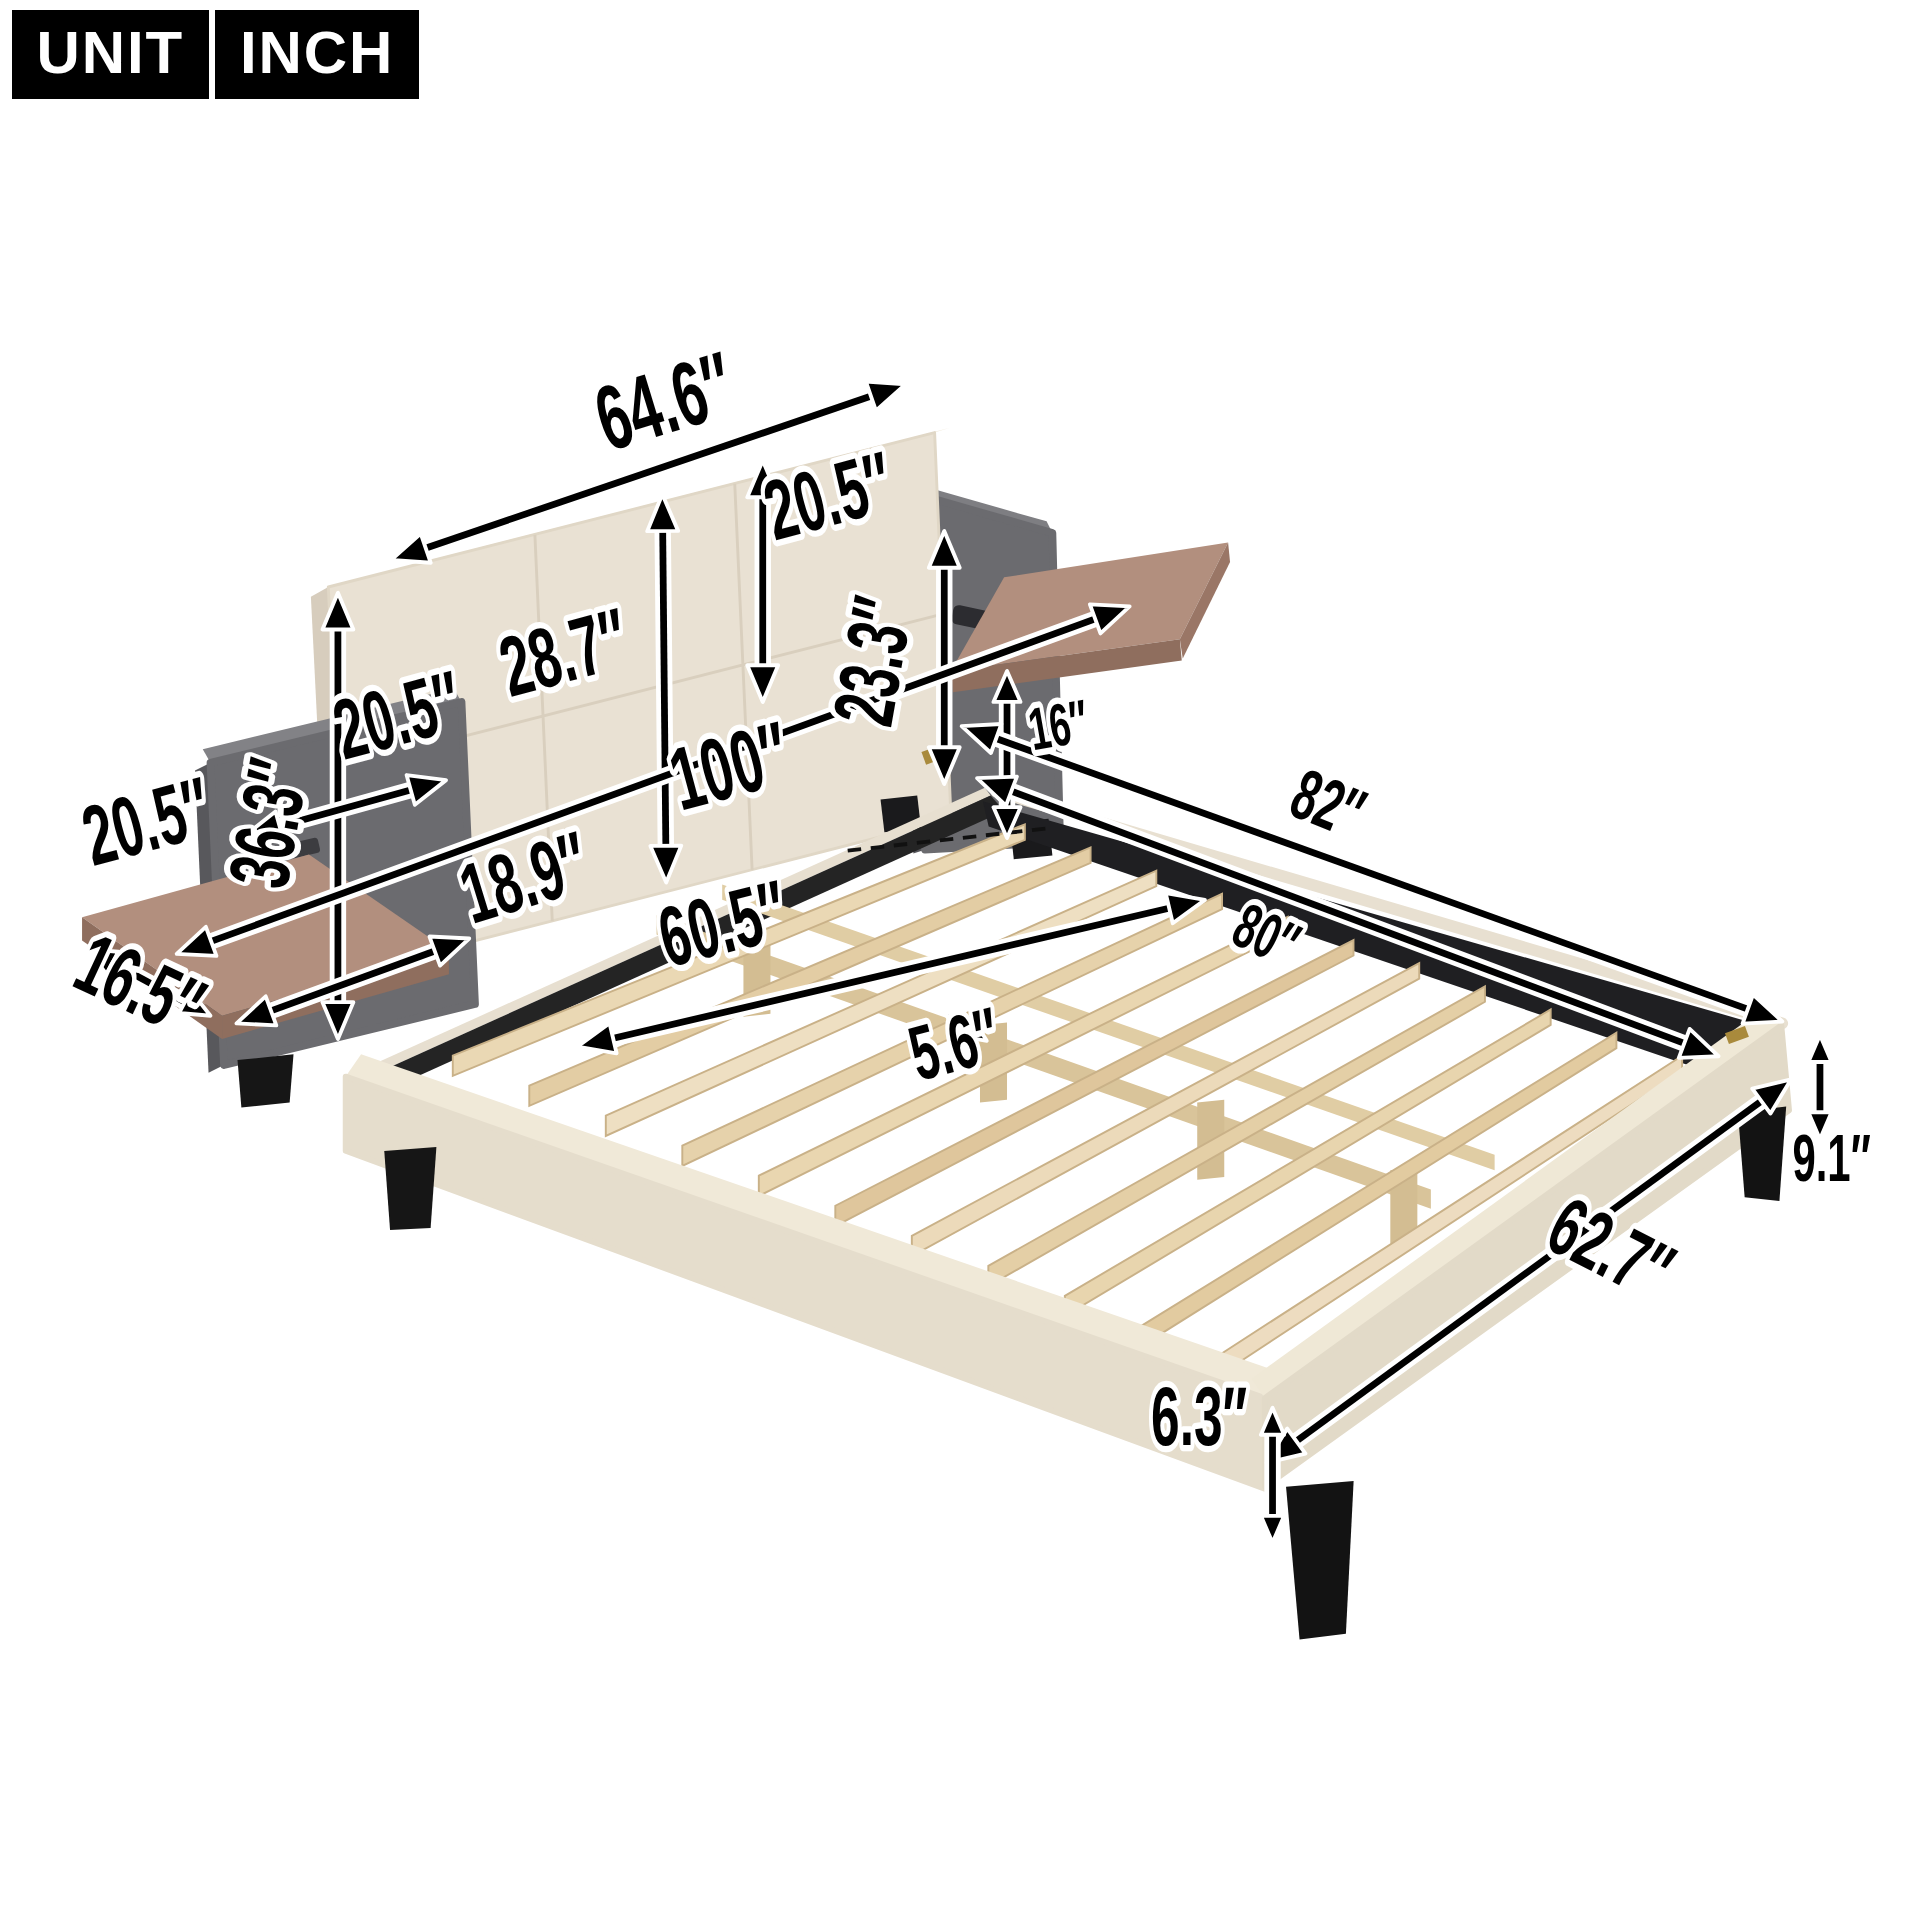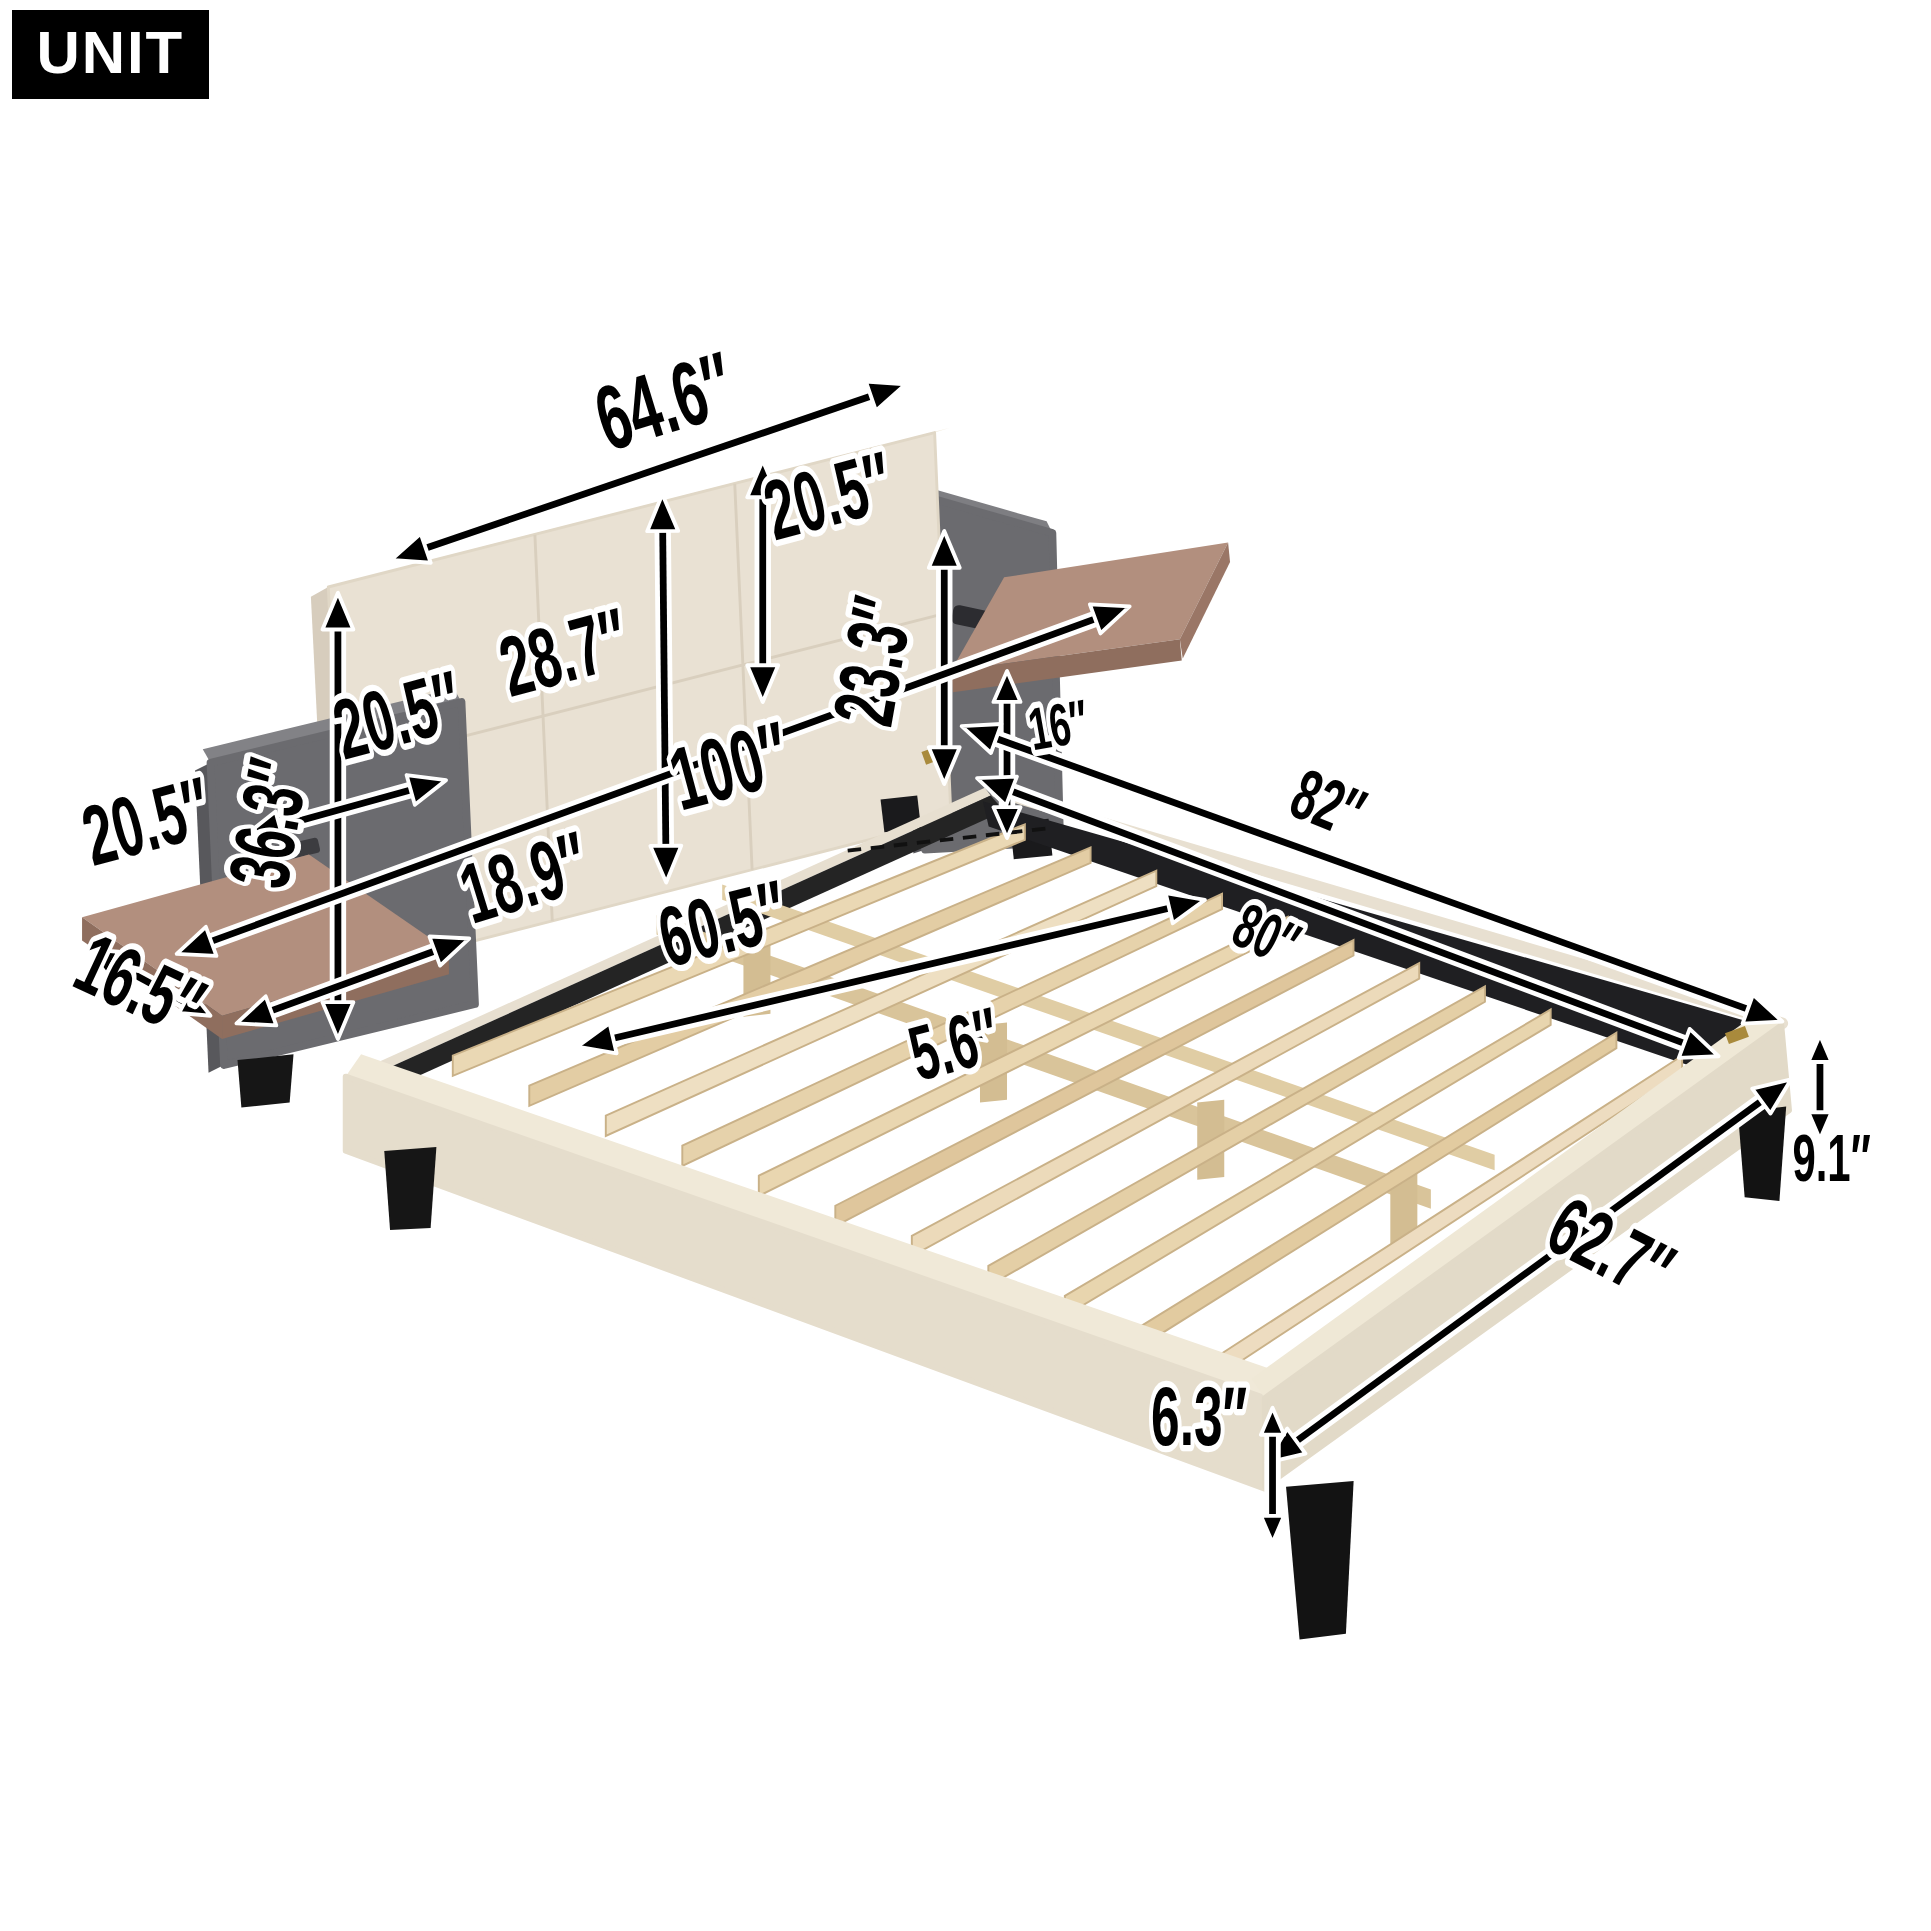--- a/index.html
+++ b/index.html
@@ -11,20 +11,21 @@
   svg{position:absolute;left:0;top:0;}
   text.dim{font-weight:700;fill:#000;stroke:#fff;stroke-width:13px;
        paint-order:stroke;stroke-linejoin:round;
        font-family:"Liberation Sans","DejaVu Sans",sans-serif;}
 </style>
 </head>
 <body>
 
 <div class="badge">
   <div class="box">UNIT</div>
+  <div class="box">INCH</div>
 </div>
 
 <svg id="scene" width="1931" height="1931" viewBox="0 0 2000 2000">
 
   <g>
 
     <g>
       <path d="M950,512 L1090,552 L1084,540 L944,500 Z" fill="#7e7e82"></path>
       <path d="M950,512 L938,517 L946,884 L958,880 Z" fill="#55555a"></path>
       <path d="M950,512 L1090,552 L1098,872 L958,880 Z" fill="#6b6b6f" stroke="#6b6b6f" stroke-width="8" stroke-linejoin="round"></path>

